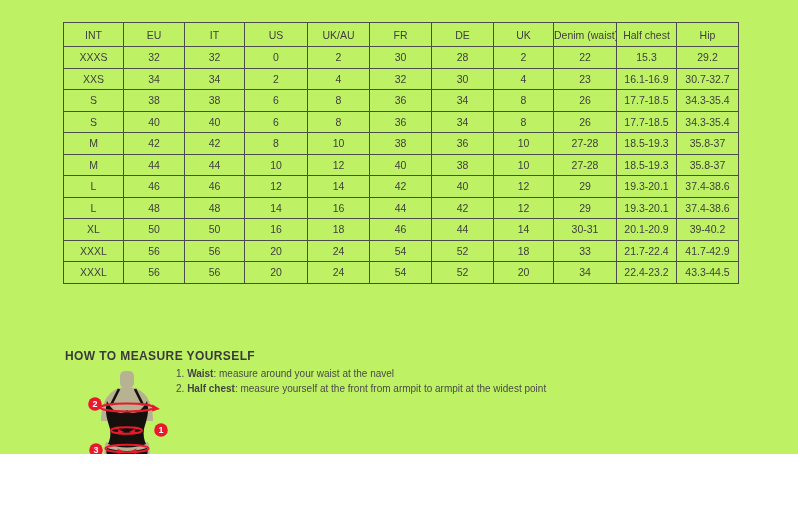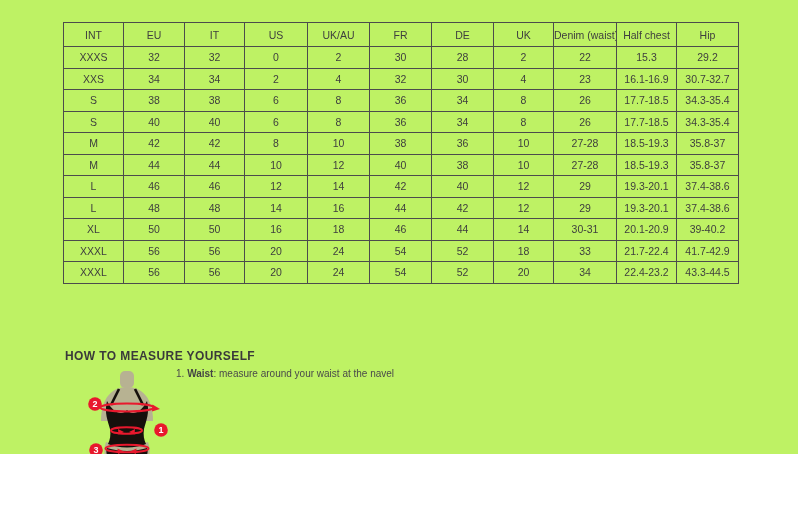--- a/index.html
+++ b/index.html
@@ -294,15 +294,16 @@
       </g>
       <g>
         <circle cx="16" cy="81" r="6.8" fill="#e8182d"></circle>
         <text class="badge-num" x="16" y="84.2" text-anchor="middle">3</text>
       </g>
     </svg>
   </div>
 
   <div class="instructions">
       <div class="step"><span>1. </span><b>Waist</b><span>: measure around your waist at the navel</span></div>
+      <div class="step"><span>2. </span><b>Half chest</b><span>: measure yourself at the front from armpit to armpit at the widest point</span></div>
     </div>
 
 </div>
 
 </body></html>

